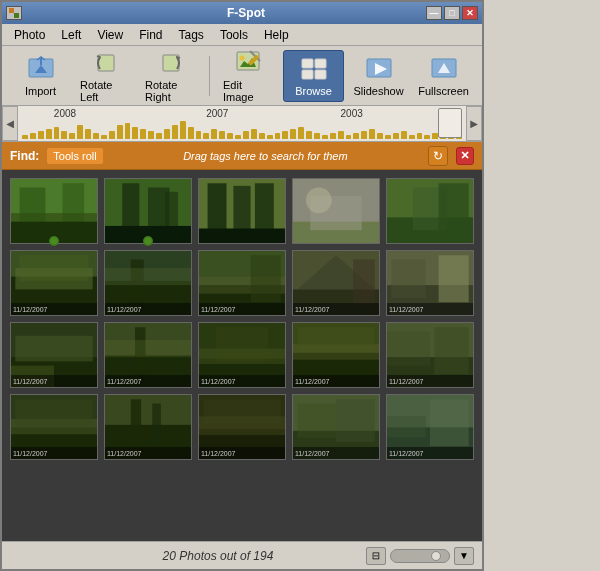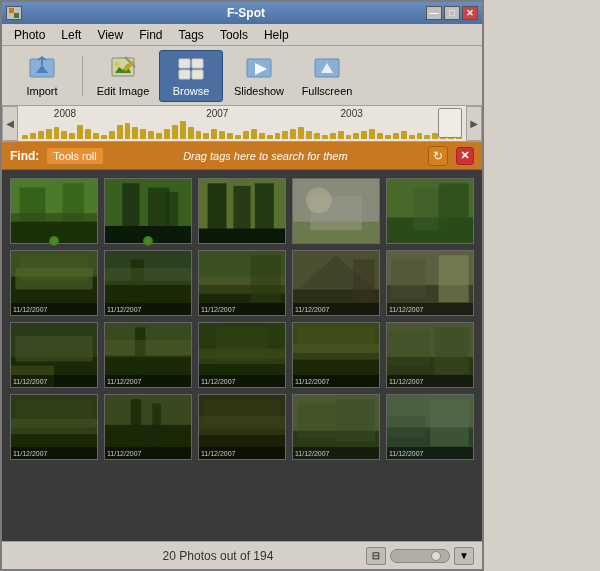--- a/index.html
+++ b/index.html
@@ -280,20 +280,21 @@
       display: flex;
       align-items: center;
       justify-content: space-between;
       padding: 0 8px;
     }
     .status-text {
       flex: 1;
       text-align: center;
       font-size: 12px;
       color: #333;
+      font-style: italic;
     }
     .status-controls {
       display: flex;
       align-items: center;
       gap: 4px;
     }
     .status-btn {
       width: 20px; height: 18px;
       background: #c0bdb5;
       border: 1px solid #888;
@@ -364,21 +365,41 @@
         <svg viewBox="0 0 28 28" fill="none">
           <rect x="2" y="4" width="24" height="18" rx="1" fill="#8ab0d8" stroke="#6090b8" stroke-width="1"></rect>
           <polygon points="14,10 20,18 8,18" fill="#4a80c0"></polygon>
           <line x1="14" y1="2" x2="14" y2="10" stroke="#4a80c0" stroke-width="2"></line>
           <polyline points="10,5 14,2 18,5" fill="none" stroke="#4a80c0" stroke-width="1.5"></polyline>
         </svg>
       </div>
       <span>Import</span>
     </div>
 
-
+    <div class="toolbar-btn">
+      <div class="icon">
+        <svg viewBox="0 0 28 28" fill="none">
+          <rect x="6" y="6" width="16" height="16" rx="1" fill="#c8d8a0" stroke="#888" stroke-width="1"></rect>
+          <path d="M8 20 Q4 14 8 8" stroke="#666" stroke-width="2" fill="none"></path>
+          <polyline points="5,7 8,8 7,11" fill="none" stroke="#666" stroke-width="1.5"></polyline>
+        </svg>
+      </div>
+      <span>Rotate Left</span>
+    </div>
+
+    <div class="toolbar-btn">
+      <div class="icon">
+        <svg viewBox="0 0 28 28" fill="none">
+          <rect x="6" y="6" width="16" height="16" rx="1" fill="#c8d8a0" stroke="#888" stroke-width="1"></rect>
+          <path d="M20 8 Q24 14 20 20" stroke="#666" stroke-width="2" fill="none"></path>
+          <polyline points="23,9 20,8 21,11" fill="none" stroke="#666" stroke-width="1.5"></polyline>
+        </svg>
+      </div>
+      <span>Rotate Right</span>
+    </div>
 
     <div class="toolbar-separator"></div>
 
     <div class="toolbar-btn">
       <div class="icon">
         <svg viewBox="0 0 28 28" fill="none">
           <rect x="3" y="3" width="22" height="18" rx="1" fill="#c8d8a0" stroke="#888" stroke-width="1"></rect>
           <path d="M6 18 L10 12 L14 15 L18 9 L22 18 Z" fill="#4a8020" stroke="none"></path>
           <circle cx="8" cy="9" r="2.5" fill="#e8c040"></circle>
           <line x1="16" y1="2" x2="26" y2="12" stroke="#888" stroke-width="2"></line>

